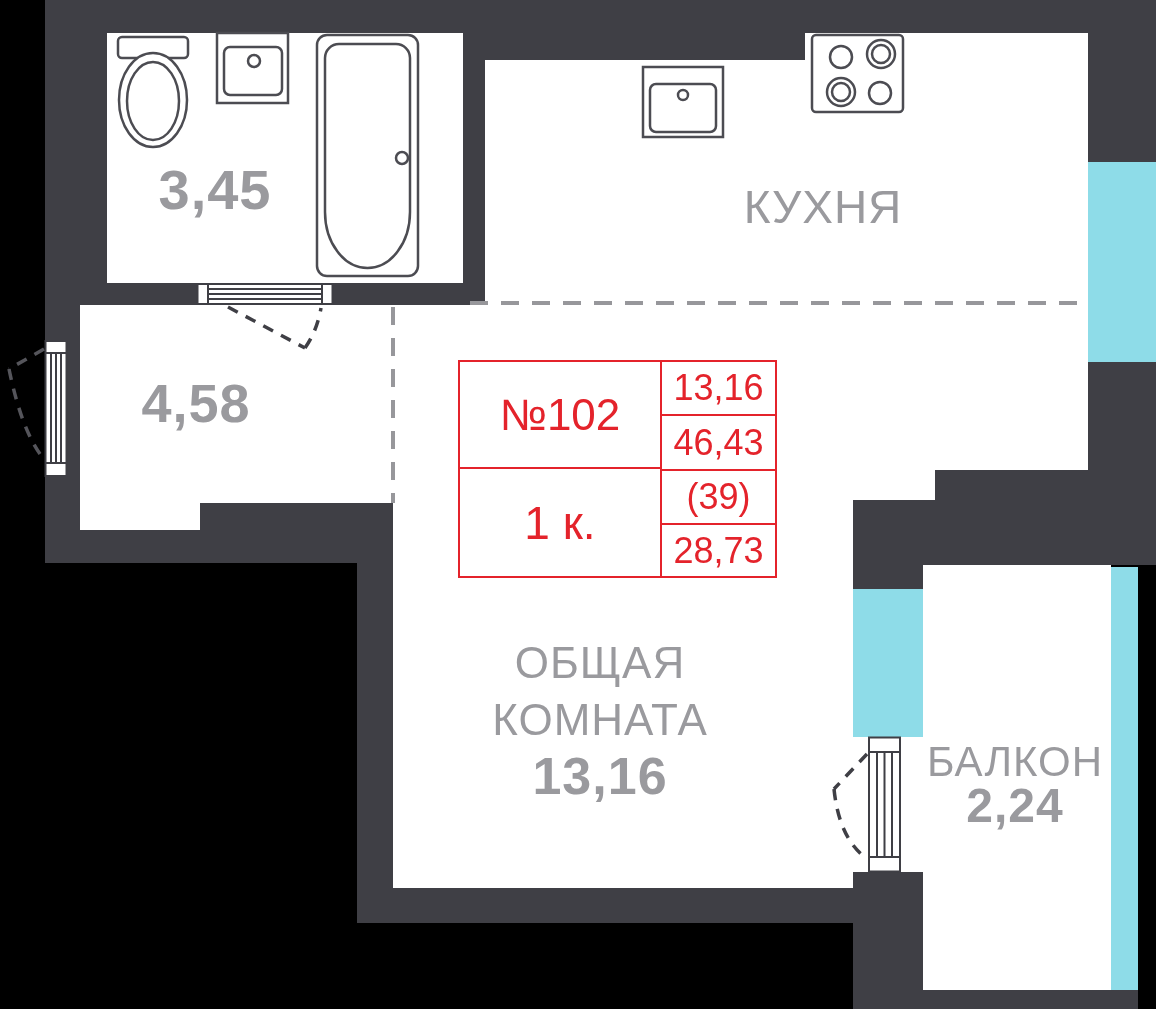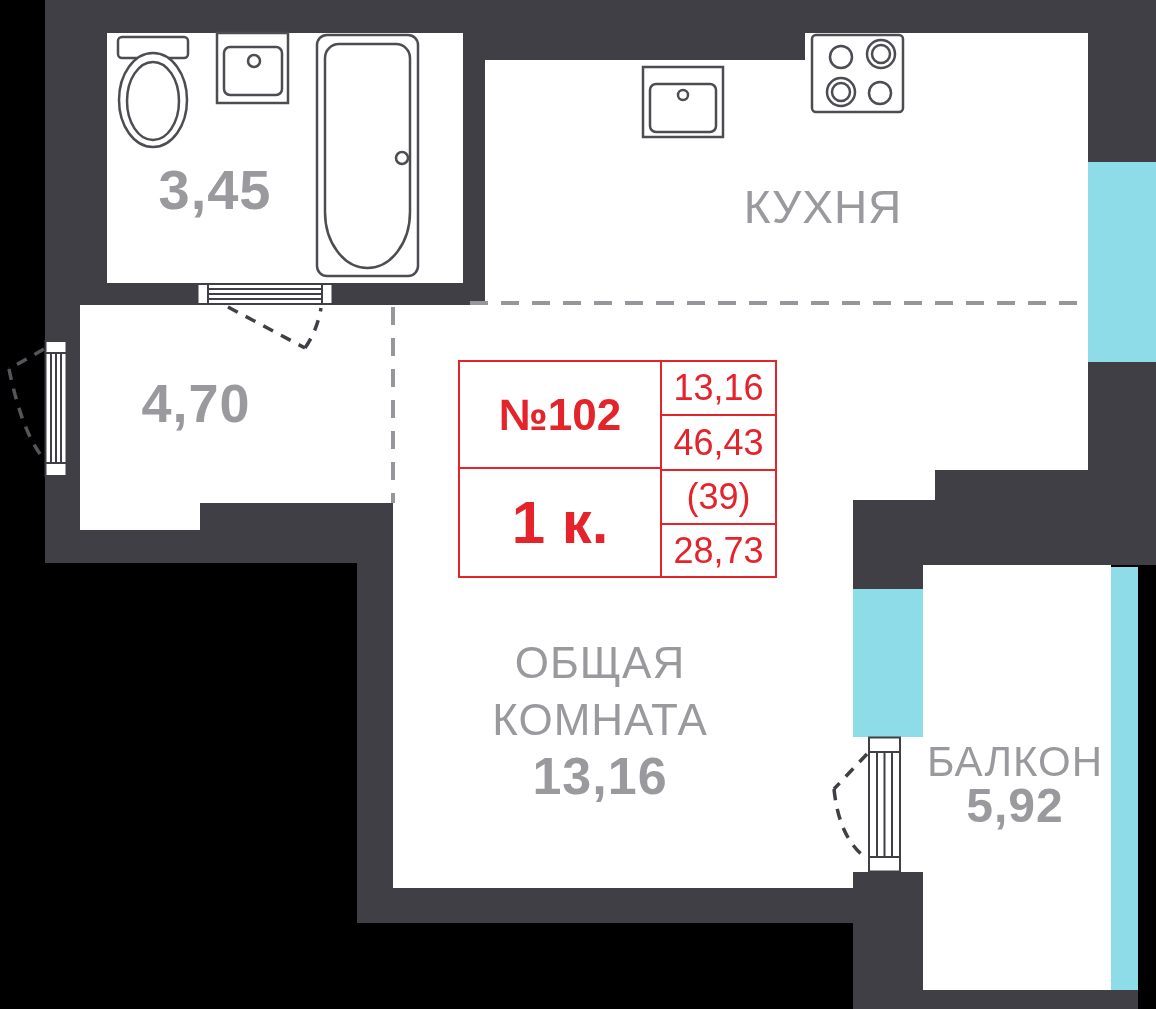--- a/index.html
+++ b/index.html
@@ -12,21 +12,21 @@
   .lbl{position:absolute;color:#9a9a9e;text-align:center;transform:translate(-50%,-50%);
        letter-spacing:1px;line-height:57px;white-space:nowrap;}
   .lbl-area{font-size:52px;font-weight:bold;}
   .lbl-word{font-size:46px;text-align:center;}
   
   .unit-table{position:absolute;left:458px;top:360px;width:319px;height:218px;
       border:2px solid #e4232b;box-sizing:border-box;display:flex;color:#e4232b;}
   .t-col-left{width:200px;display:flex;flex-direction:column;}
   .t-col-right{flex:1;border-left:2px solid #e4232b;display:flex;flex-direction:column;}
   .tc{display:flex;align-items:center;justify-content:center;}
-  .tc-big{font-weight:bold;font-size:44px;}
+  .tc-big{font-weight:normal;font-size:44px;}
   .tc-num{font-size:36px;}
   .bb{border-bottom:2px solid #e4232b;}
   .h105{height:105px;} .fgrow{flex:1;}
   .h52{height:52px;} .h53{height:53px;}
 </style>
 </head>
 <body>
 
 <div id="plan">
 
@@ -140,41 +140,41 @@
 
   <div class="lbl" style="left:215px;top:196px">
     <span class="lbl-area" style="font-size:56px">3,45</span>
   </div>
 
   <div class="lbl" style="left:823px;top:207px">
     <div class="lbl-word">КУХНЯ</div>
   </div>
 
   <div class="lbl" style="left:196px;top:410px">
-    <span class="lbl-area" style="font-size:54px">4,70</span>
+    <span class="lbl-area" style="font-size:54px">4,58</span>
   </div>
 
   <div class="lbl" style="left:600px;top:719px">
     <div class="lbl-word" style="font-size:44px">ОБЩАЯ</div>
     <div class="lbl-word" style="font-size:44px">КОМНАТА</div>
     <div class="lbl-area">13,16</div>
   </div>
 
   <div class="lbl" style="left:1015px;top:784px;line-height:44px">
     <div class="lbl-word" style="font-size:42px">БАЛКОН</div>
-    <div class="lbl-area" style="font-size:48px">5,92</div>
+    <div class="lbl-area" style="font-size:48px">2,24</div>
   </div>
 
   <div class="unit-table">
     <div class="t-col-left">
       <div class="tc tc-big bb h105">
         <span>№102</span>
       </div>
       <div class="tc tc-big fgrow">
-        <span style="font-size:60px">1 к.</span>
+        <span style="font-size:46px">1 к.</span>
       </div>
     </div>
     <div class="t-col-right">
       <div class="tc tc-num bb h52">13,16</div>
       <div class="tc tc-num bb h53">46,43</div>
       <div class="tc tc-num bb h52">(39)</div>
       <div class="tc tc-num fgrow">28,73</div>
     </div>
   </div>
 

